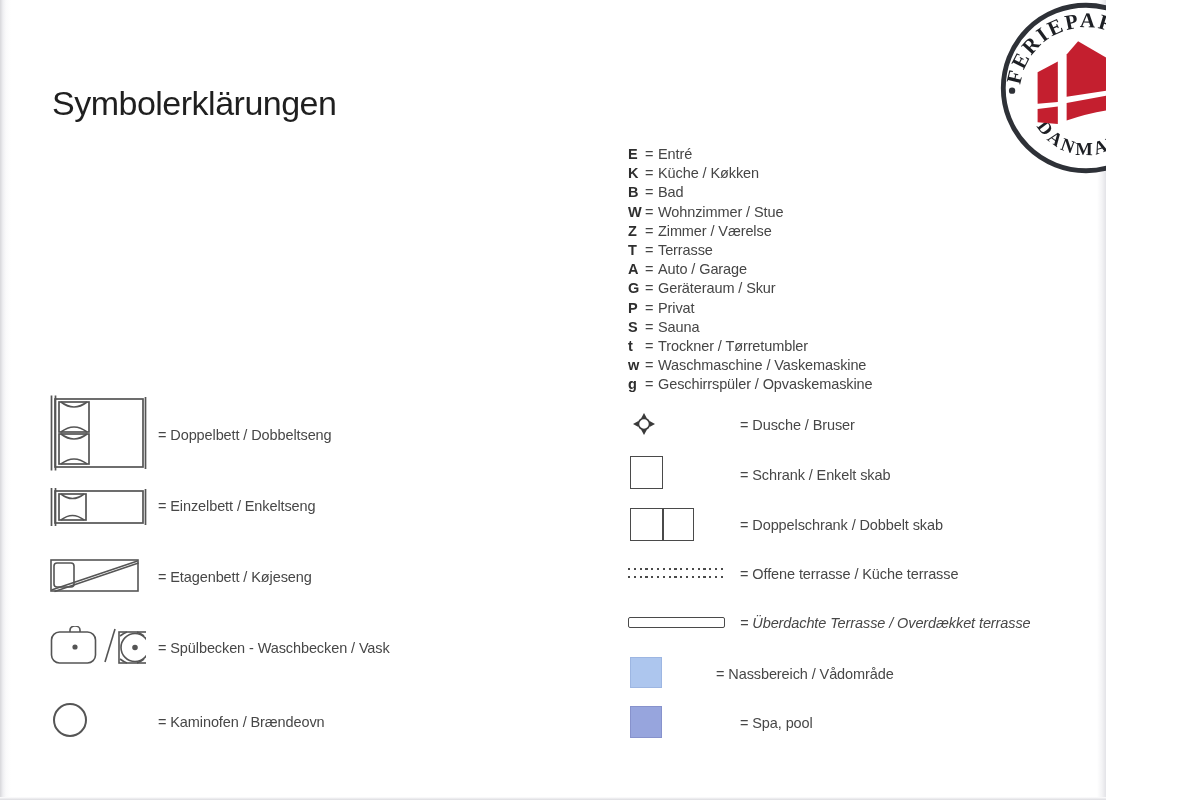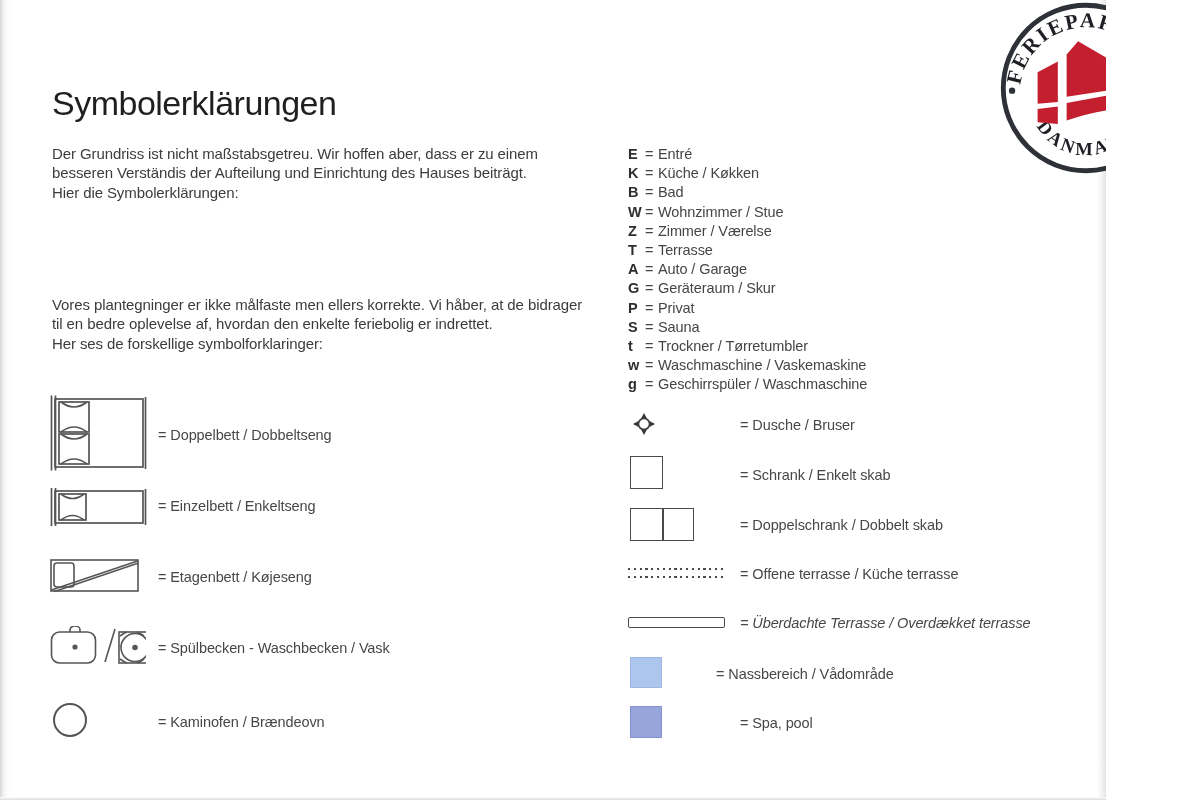--- a/index.html
+++ b/index.html
@@ -39,27 +39,21 @@
 </head>
 <body>
 
 <div id="page">
 
   <div class="edge-left"></div>
   <div class="edge-right"></div>
   <div class="edge-bottom"></div>
 
   <div class="h1" style="left:52px;top:84px;">Symbolerklärungen</div>
-  <div class="body-text" style="left:52px;top:144px;width:540px;">Der Grundriss ist nicht maßstabsgetreu. Wir hoffen aber, dass er zu einem
-besseren Verständis der Aufteilung und Einrichtung des Hauses beiträgt.
-Hier die Symbolerklärungen:</div>
-
-  <div class="body-text" style="left:52px;top:295px;width:560px;">Vores plantegninger er ikke målfaste men ellers korrekte. Vi håber, at de bidrager
-til en bedre oplevelse af, hvordan den enkelte feriebolig er indrettet.
-Her ses de forskellige symbolforklaringer:</div>
+
 
   <div class="abbr-list">
     <div class="abbr-row">
       <span class="abbr-letter">E</span>
       <span class="abbr-eq">=</span>
       <span class="abbr-label">Entré</span>
     </div>
 
     <div class="abbr-row">
       <span class="abbr-letter">K</span>
@@ -123,21 +117,21 @@
 
     <div class="abbr-row">
       <span class="abbr-letter">w</span>
       <span class="abbr-eq">=</span>
       <span class="abbr-label">Waschmaschine / Vaskemaskine</span>
     </div>
 
     <div class="abbr-row">
       <span class="abbr-letter">g</span>
       <span class="abbr-eq">=</span>
-      <span class="abbr-label">Geschirrspüler / Waschmaschine</span>
+      <span class="abbr-label">Geschirrspüler / Opvaskemaskine</span>
     </div>
   </div>
 
   <svg class="sym-icon" style="left:50px;top:393px;" width="100" height="80" viewBox="0 0 100 80">
     <g fill="none" stroke="#555555" stroke-width="1.7">
       <rect x="5" y="6" width="88" height="68"></rect>
       <line x1="1.5" y1="2.5" x2="1.5" y2="77.5"></line>
       <line x1="5.5" y1="2.5" x2="5.5" y2="77.5"></line>
       <line x1="95.5" y1="4" x2="95.5" y2="76"></line>
       <rect x="9" y="9" width="30" height="30"></rect>

